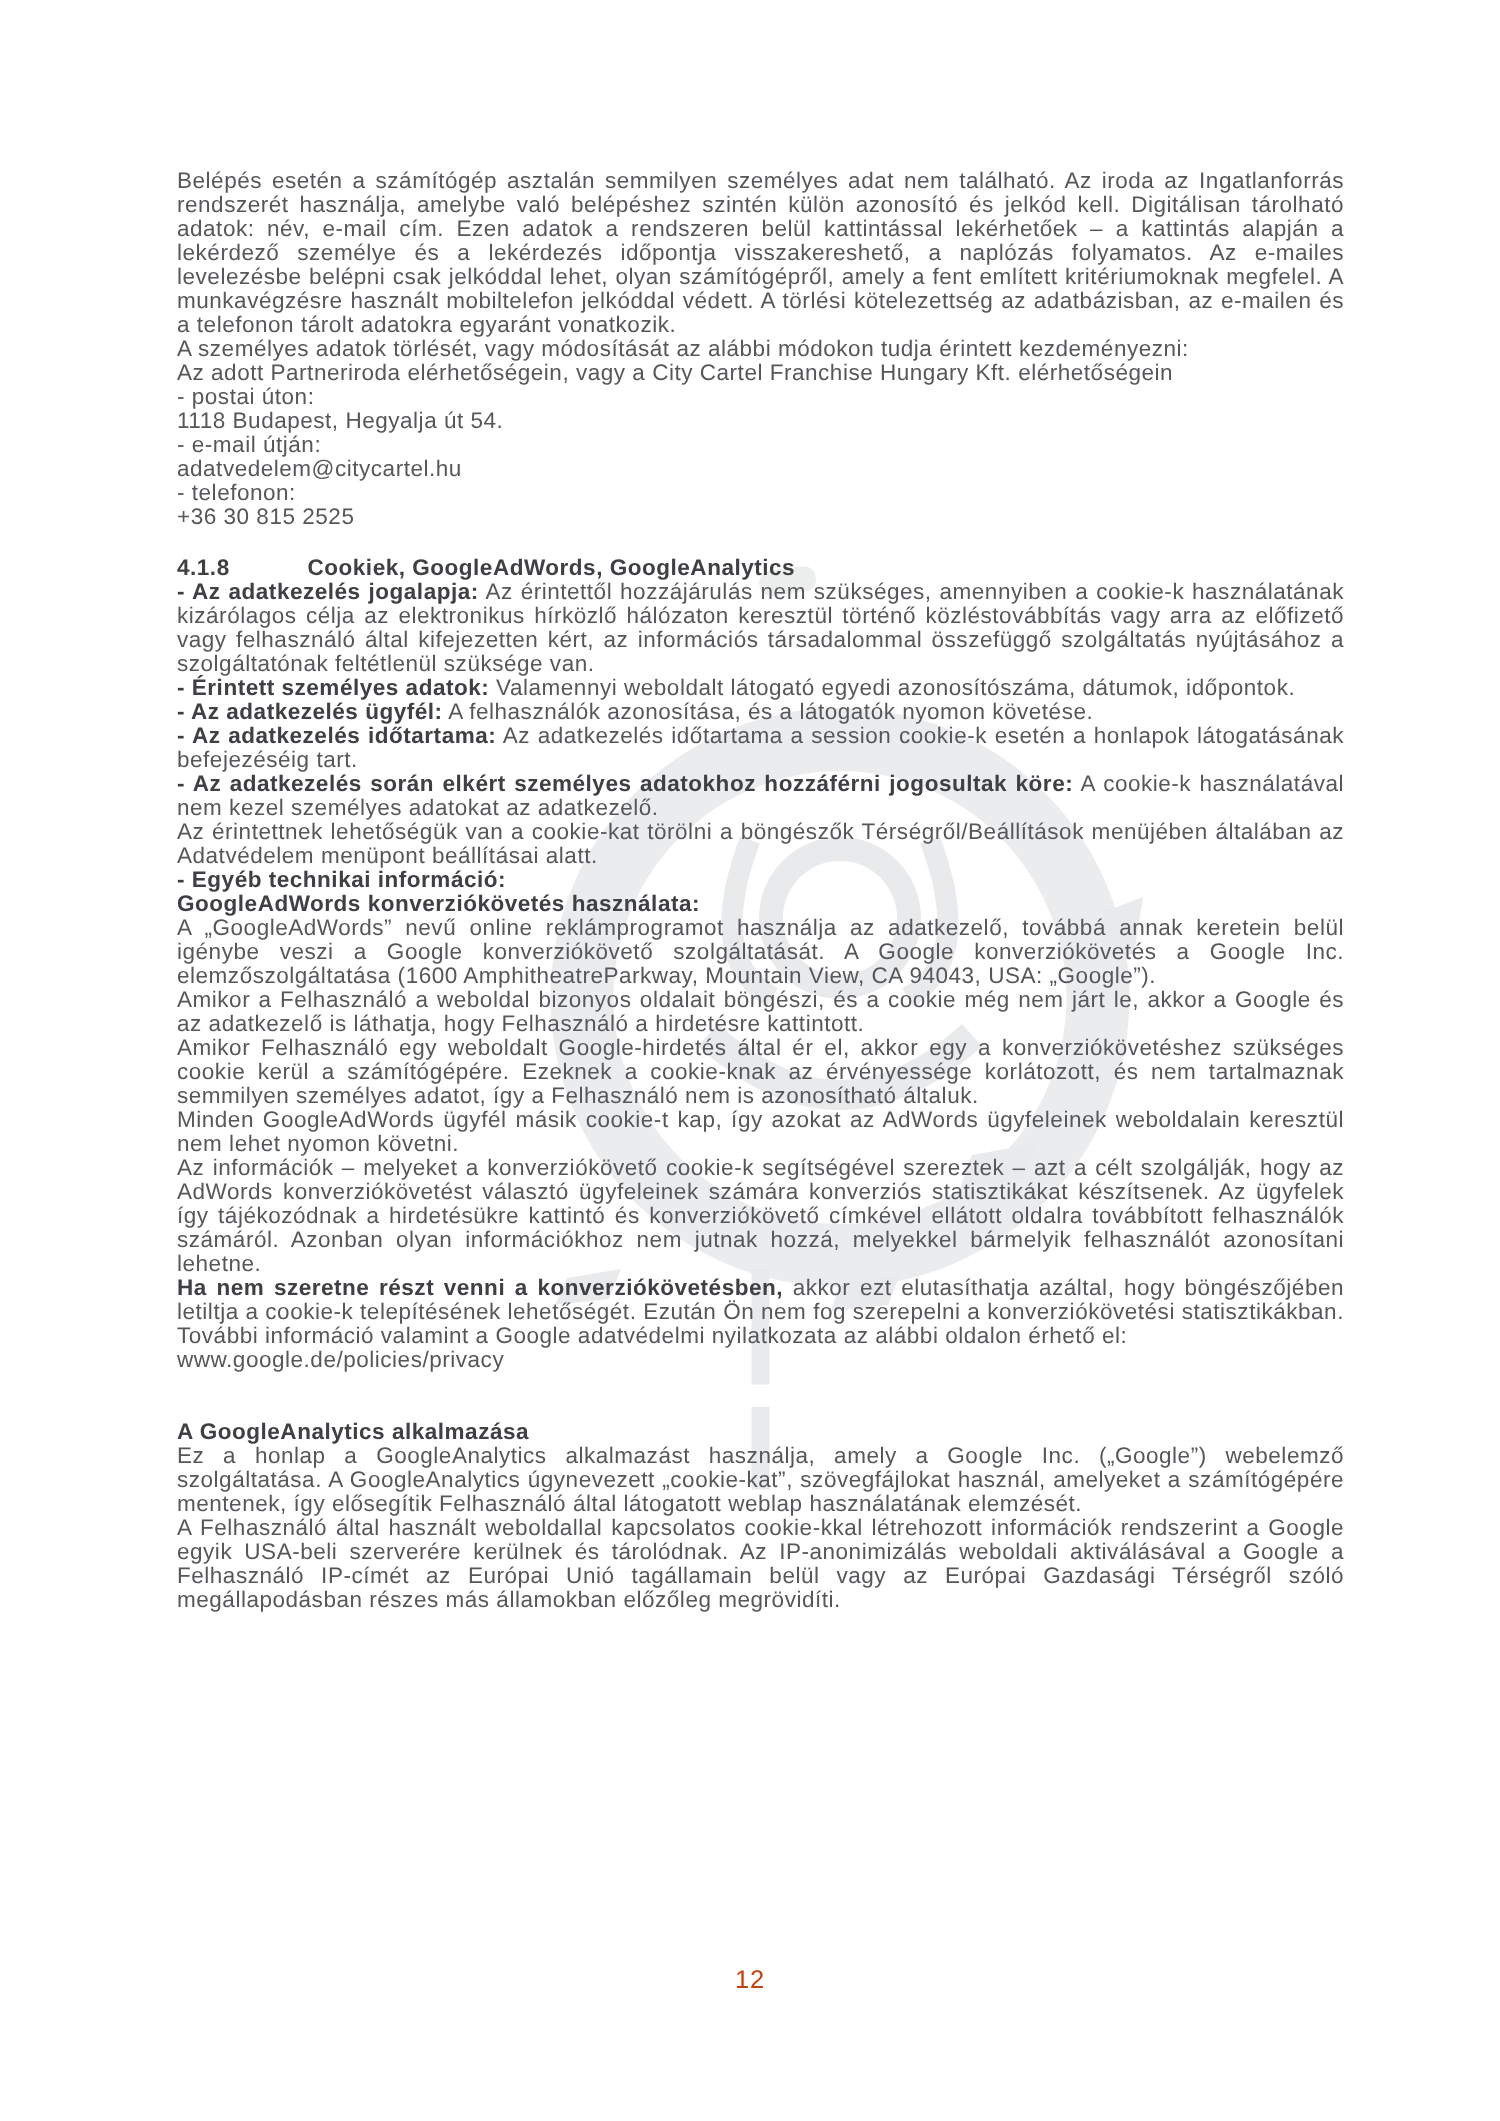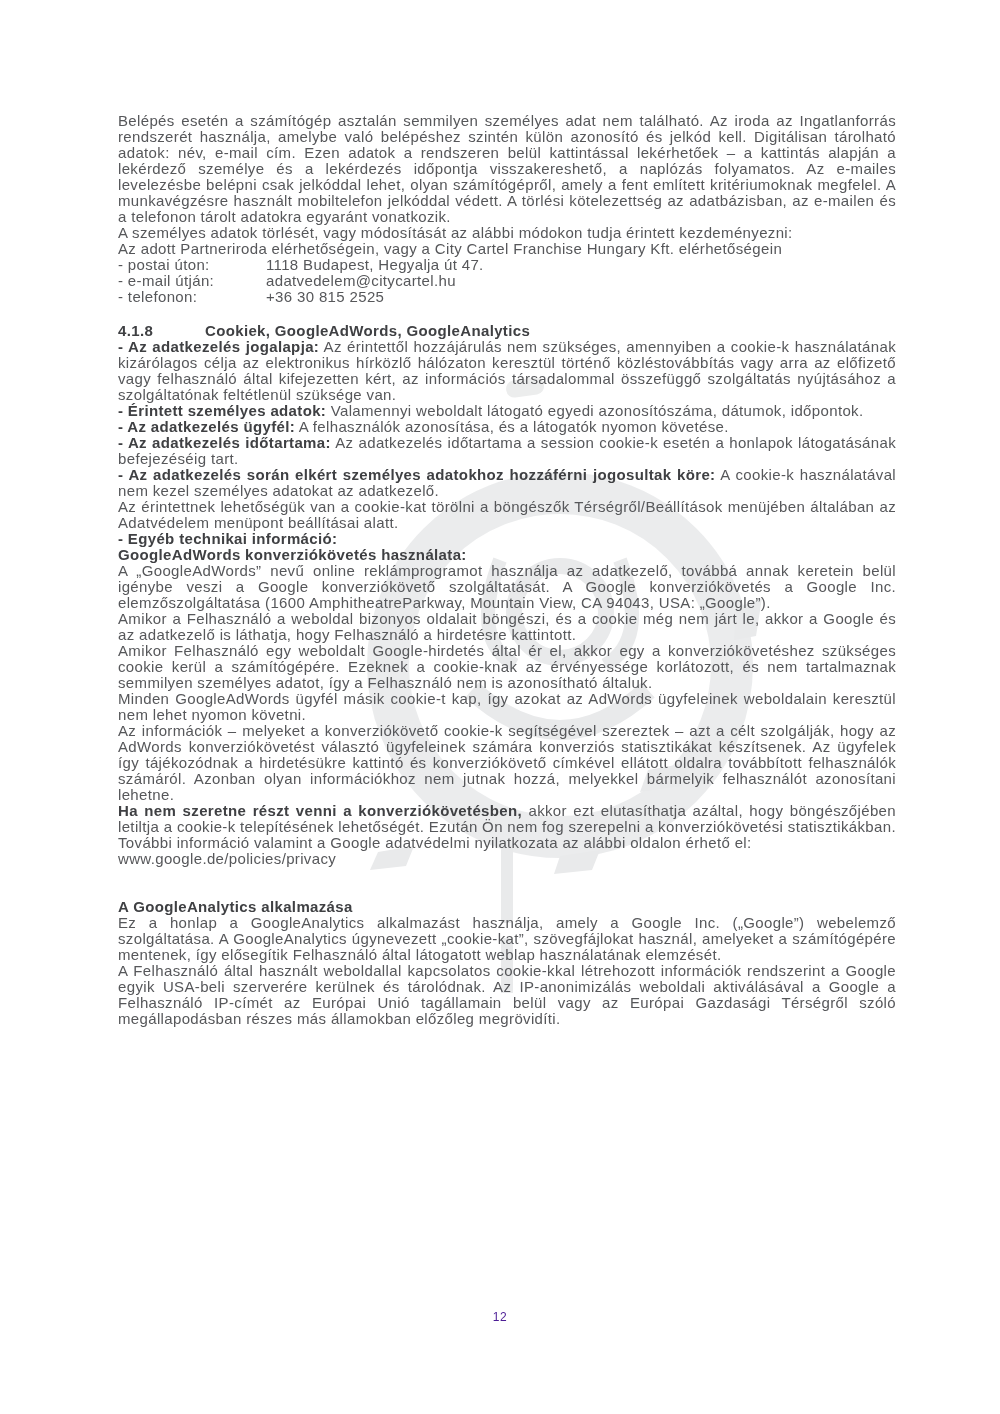--- a/index.html
+++ b/index.html
@@ -11,27 +11,27 @@
   .watermark{position:absolute;left:0;top:0;z-index:0;pointer-events:none;}
   .content{
     position:absolute;left:118px;top:113px;width:778px;z-index:1;
     font-size:15px;line-height:16px;letter-spacing:0.35px;
   }
   p{margin:0;}
   .just{text-align:justify;}
   b,.bold{font-weight:700;color:#3f4043;}
   .section-head{display:flex;margin-top:18px;font-weight:700;color:#3f4043;gap:33px;}
   .section-num{width:54px;flex:0 0 auto;}
-  .contact-row{display:flex;}
+  .contact-row{display:flex;flex-direction:column;}
   .contact-label{width:148px;flex:0 0 auto;}
   .ga-head{margin-top:21px;font-weight:700;color:#3f4043;}
   .ga-head2{margin-top:32px;}
   .page-footer{
     position:absolute;left:0;right:0;top:1310px;text-align:center;
-    font-size:12px;color:#4c1d95;z-index:1;letter-spacing:0.5px;
+    font-size:17px;color:#c2410c;z-index:1;letter-spacing:0.5px;
   }
 </style>
 </head>
 <body>
 
 <svg class="watermark" width="1000" height="1414" viewBox="0 0 1000 1414" aria-hidden="true">
   <g fill="none" stroke="#e9eaeb">
 
     <rect x="506" y="379" width="38" height="17" rx="8" fill="#eceded" stroke="none" transform="rotate(-8 525 387)"></rect>
 
@@ -55,21 +55,21 @@
 
 <div class="content">
 
   <p class="just">Belépés esetén a számítógép asztalán semmilyen személyes adat nem található. Az iroda az Ingatlanforrás rendszerét használja, amelybe való belépéshez szintén külön azonosító és jelkód kell. Digitálisan tárolható adatok: név, e-mail cím. Ezen adatok a rendszeren belül kattintással lekérhetőek – a kattintás alapján a lekérdező személye és a lekérdezés időpontja visszakereshető, a naplózás folyamatos. Az e-mailes levelezésbe belépni csak jelkóddal lehet, olyan számítógépről, amely a fent említett kritériumoknak megfelel. A munkavégzésre használt mobiltelefon jelkóddal védett. A törlési kötelezettség az adatbázisban, az e-mailen és a telefonon tárolt adatokra egyaránt vonatkozik.</p>
 
   <p>A személyes adatok törlését, vagy módosítását az alábbi módokon tudja érintett kezdeményezni:</p>
   <p>Az adott Partneriroda elérhetőségein, vagy a City Cartel Franchise Hungary Kft. elérhetőségein</p>
 
   <div class="contact-row">
     <span class="contact-label">- postai úton:</span>
-    <span>1118 Budapest, Hegyalja út 47.</span>
+    <span>1118 Budapest, Hegyalja út 54.</span>
   </div>
   <div class="contact-row">
     <span class="contact-label">- e-mail útján:</span>
     <span>adatvedelem@citycartel.hu</span>
   </div>
   <div class="contact-row">
     <span class="contact-label">- telefonon:</span>
     <span>+36 30 815 2525</span>
   </div>
 

